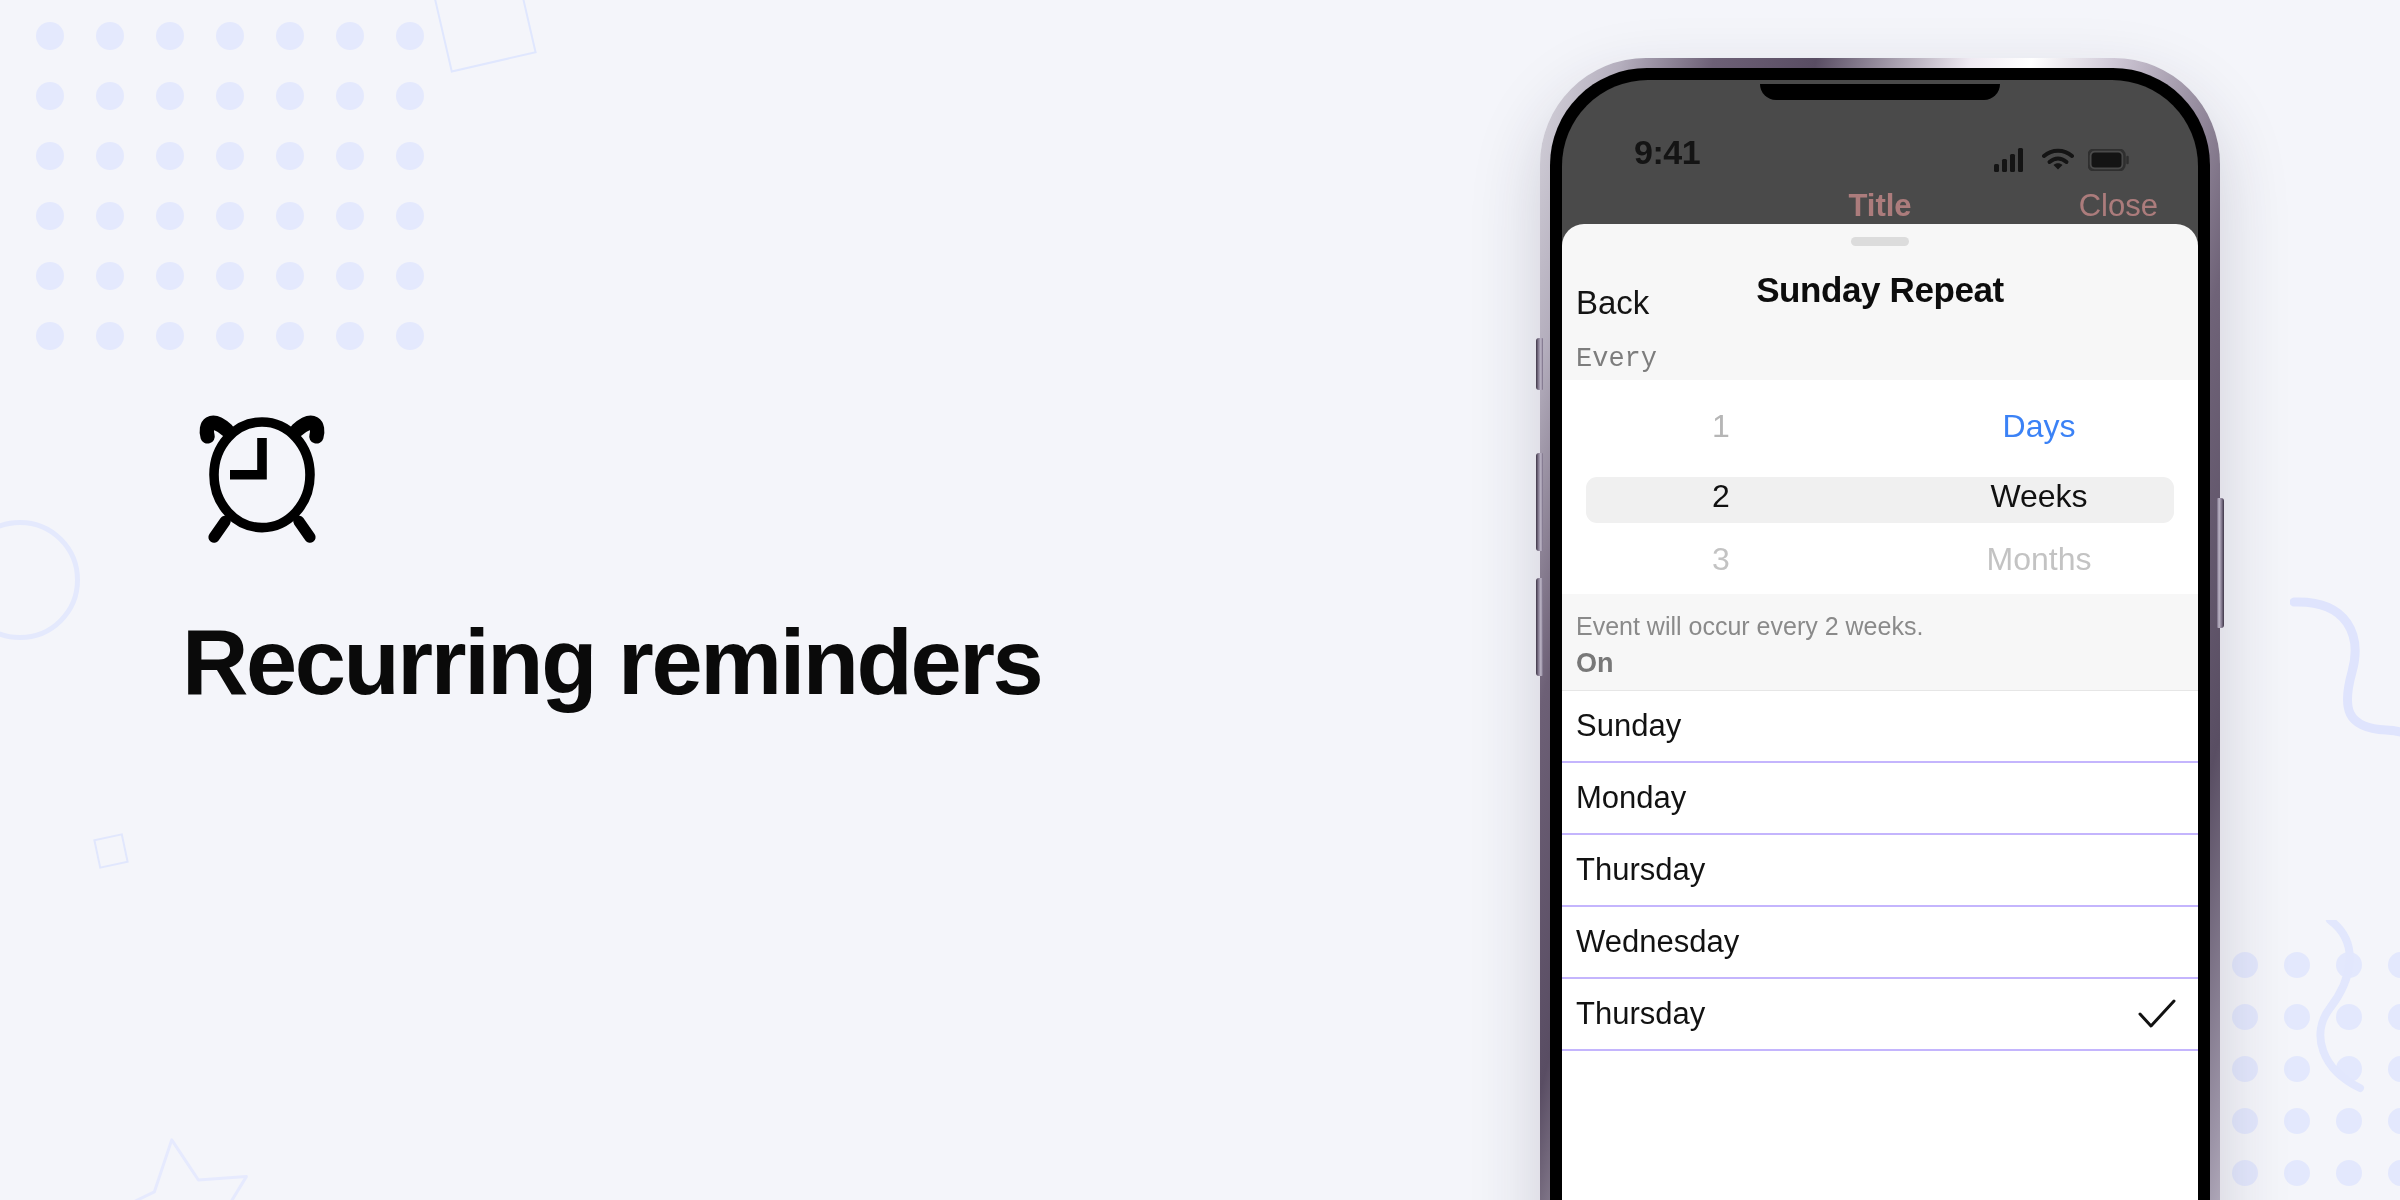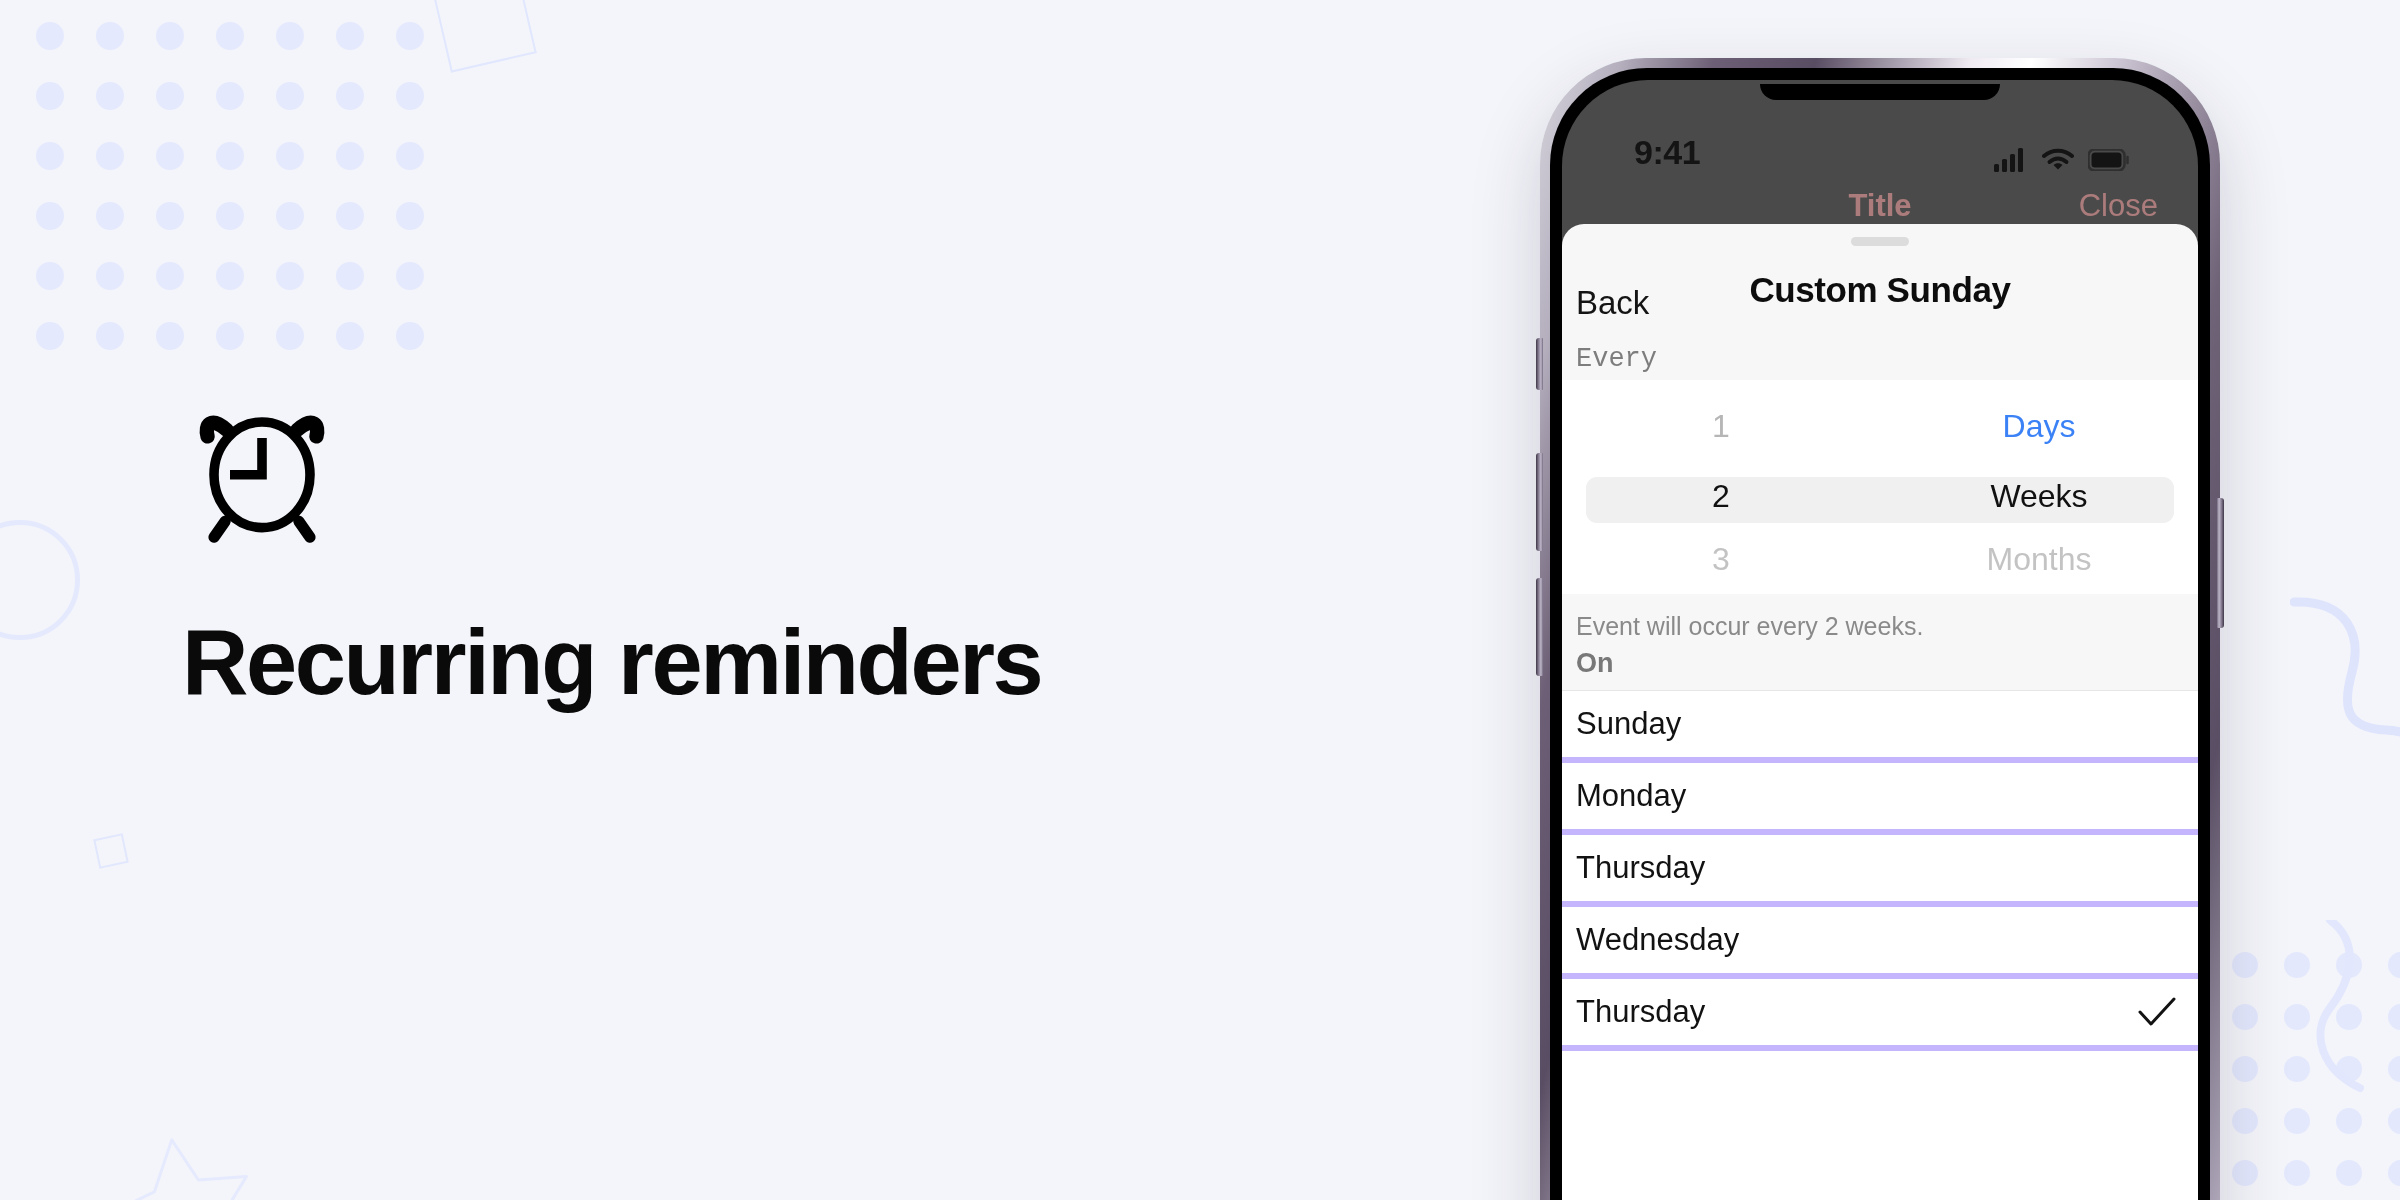--- a/index.html
+++ b/index.html
@@ -142,21 +142,21 @@
     color:#787878; font-weight:600;
   }
 
   
   #days-list {
     position:absolute; left:0; top:466px; right:0; bottom:0;
     background:#fff; border-top:1px solid #e6e6e6;
   }
   .day-row {
     position:relative; height:72px; display:flex; align-items:center;
-    padding:0 14px; border-bottom:6px solid #c4b5fd;
+    padding:0 14px; border-bottom:2px solid #c4b5fd;
   }
   .day-label { font-size:31px; color:#121212; }
   .day-check {
     position:absolute; right:22px; top:50%; transform:translateY(-50%);
   }
 </style>
 </head>
 <body>
 
 <div class="decor dotgrid" id="dots-topleft">
@@ -288,21 +288,21 @@
       <div id="under-nav">
         <span id="under-nav-title">Title</span>
         <span id="under-nav-close">Close</span>
       </div>
 
       <div id="sheet">
         <div id="grabber"></div>
 
         <div id="sheet-nav">
           <span id="back-button">Back</span>
-          <span id="sheet-title">Custom Sunday</span>
+          <span id="sheet-title">Sunday Repeat</span>
         </div>
 
         <div class="section-header" id="every-header">Every</div>
 
         <div id="picker">
           <div id="select-pill"></div>
           <div class="picker-cols">
 
             <div class="p-row" style="top:28px;">
               <div class="p-num"><span class="p-num-inner" style="color:#b6b6b6;">1</span></div>

